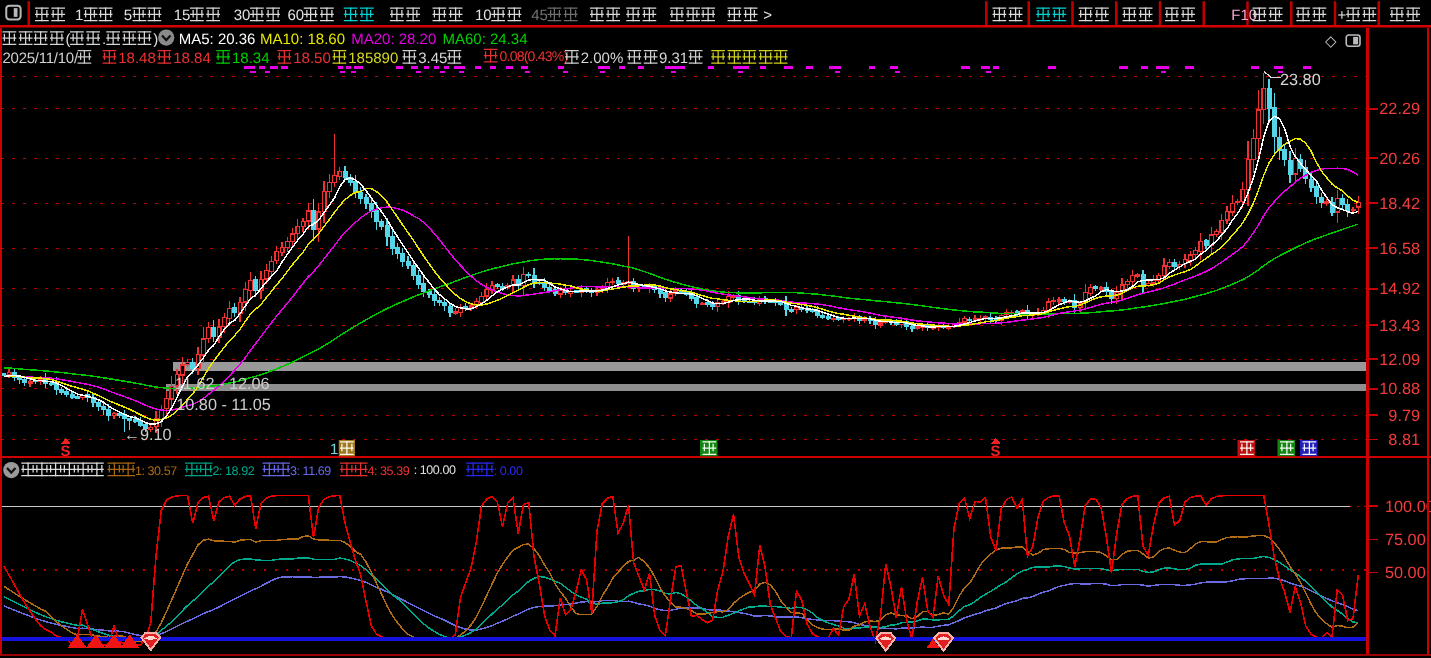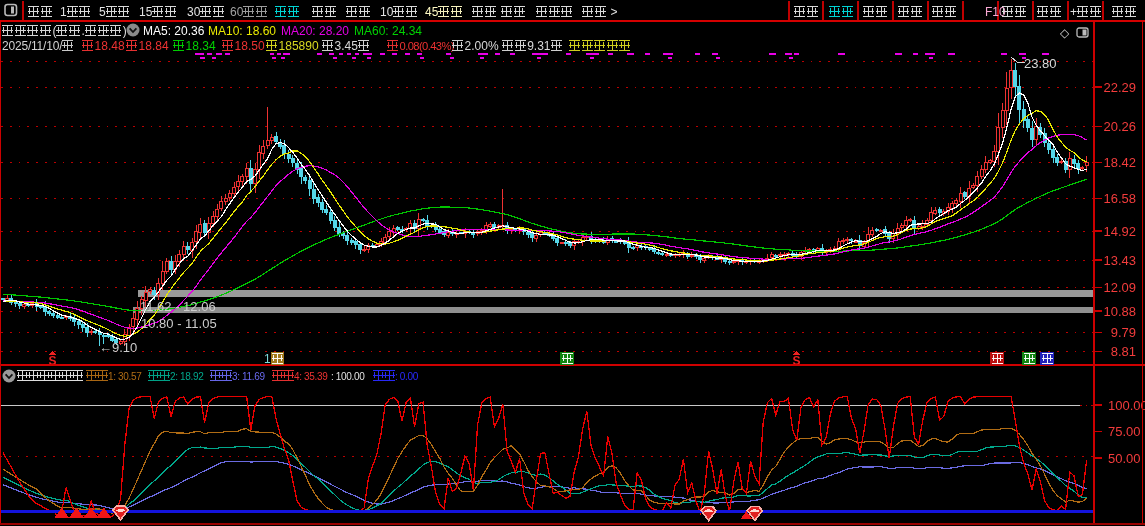--- a/index.html
+++ b/index.html
@@ -678,26 +678,26 @@
  <svg width="24" height="21" style="position:absolute;left:0;top:0">
         <rect x="5" y="4.5" width="11.5" height="11" rx="2.5" fill="none" stroke="#b8b8b8" stroke-width="1.6"></rect>
         <rect x="11" y="6.5" width="3" height="7" fill="#b8b8b8"></rect>
       </svg>
  <div class="sep" style="left:22px"></div>
  <div class="t" style="left:28px;color:#e2e2e2"><b class="g"></b><b class="g"></b></div>
       <div class="t" style="left:60px;color:#e2e2e2">1<b class="g"></b><b class="g"></b></div>
       <div class="t" style="left:99px;color:#e2e2e2">5<b class="g"></b><b class="g"></b></div>
       <div class="t" style="left:139px;color:#e2e2e2">15<b class="g"></b><b class="g"></b></div>
       <div class="t" style="left:187px;color:#e2e2e2">30<b class="g"></b><b class="g"></b></div>
-      <div class="t" style="left:230px;color:#a3a3a3">60<b class="g"></b><b class="g"></b></div>
+      <div class="t" style="left:230px;color:#e5e5e5">60<b class="g"></b><b class="g"></b></div>
       <div class="t" style="left:275px;color:#00dcdc"><b class="g"></b><b class="g"></b></div>
       <div class="t" style="left:312px;color:#e2e2e2"><b class="g"></b><b class="g"></b></div>
       <div class="t" style="left:346px;color:#e2e2e2"><b class="g"></b><b class="g"></b></div>
       <div class="t" style="left:380px;color:#e2e2e2">10<b class="g"></b><b class="g"></b></div>
-      <div class="t" style="left:425px;color:#fef9c3">45<b class="g"></b><b class="g"></b></div>
+      <div class="t" style="left:425px;color:#737373">45<b class="g"></b><b class="g"></b></div>
       <div class="t" style="left:472px;color:#e2e2e2"><b class="g"></b><b class="g"></b></div>
       <div class="t" style="left:501px;color:#e2e2e2"><b class="g"></b><b class="g"></b></div>
       <div class="t" style="left:536px;color:#e2e2e2"><b class="g"></b><b class="g"></b><b class="g"></b></div>
       <div class="t" style="left:582px;color:#e2e2e2"><b class="g"></b><b class="g"></b> &gt;</div>
  <div class="sep" style="left:788px"></div>
       <div class="sep" style="left:822px"></div>
       <div class="sep" style="left:857px"></div>
       <div class="sep" style="left:892px"></div>
       <div class="sep" style="left:927px"></div>
       <div class="sep" style="left:962px"></div>

